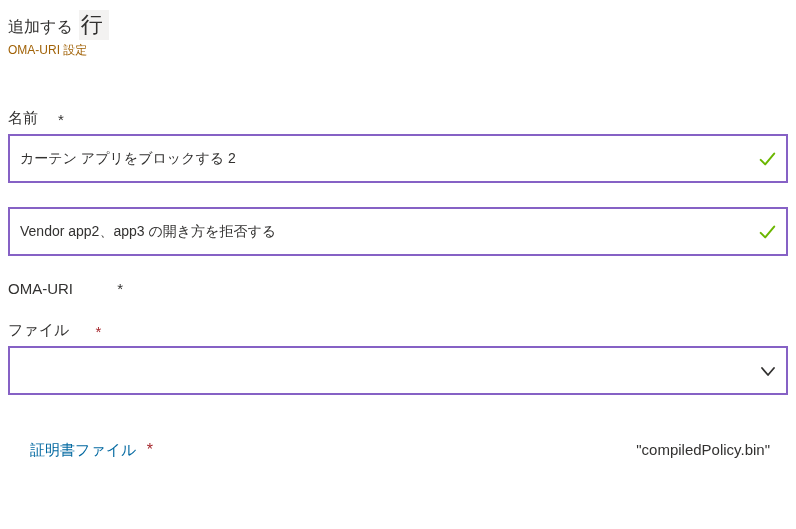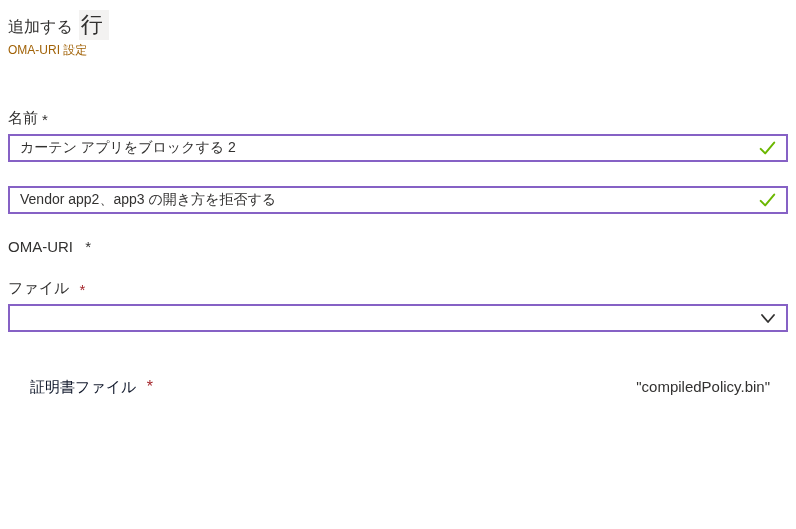--- a/index.html
+++ b/index.html
@@ -39,30 +39,30 @@
     }
     .field {
       margin-bottom: 24px;
     }
     .field-label {
       font-size: 15px;
       color: #323130;
       margin-bottom: 6px;
       display: flex;
       align-items: flex-end;
-      gap: 4px;
+      gap: 20px;
     }
     .required-star {
       color: #a4262c;
       margin-left: 6px;
     }
     .input-wrap {
       position: relative;
       border: 2px solid #8661c5;
-      height: 28px;
+      height: 49px;
       display: flex;
       align-items: center;
       padding: 0 40px 0 10px;
     }
     .input-text {
       font-size: 14px;
       color: #323130;
       white-space: nowrap;
       overflow: hidden;
       text-overflow: ellipsis;
@@ -87,21 +87,21 @@
     .cert-row {
       display: flex;
       justify-content: space-between;
       align-items: baseline;
       margin-top: 46px;
       padding-left: 22px;
       padding-right: 18px;
     }
     .cert-label {
       font-size: 15px;
-      color: #0f172a;
+      color: #0369a1;
     }
     .cert-file {
       font-size: 15px;
       color: #323130;
     }
     svg.check path {
       stroke: #6bb700;
       stroke-width: 2.2;
       fill: none;
       stroke-linecap: round;

